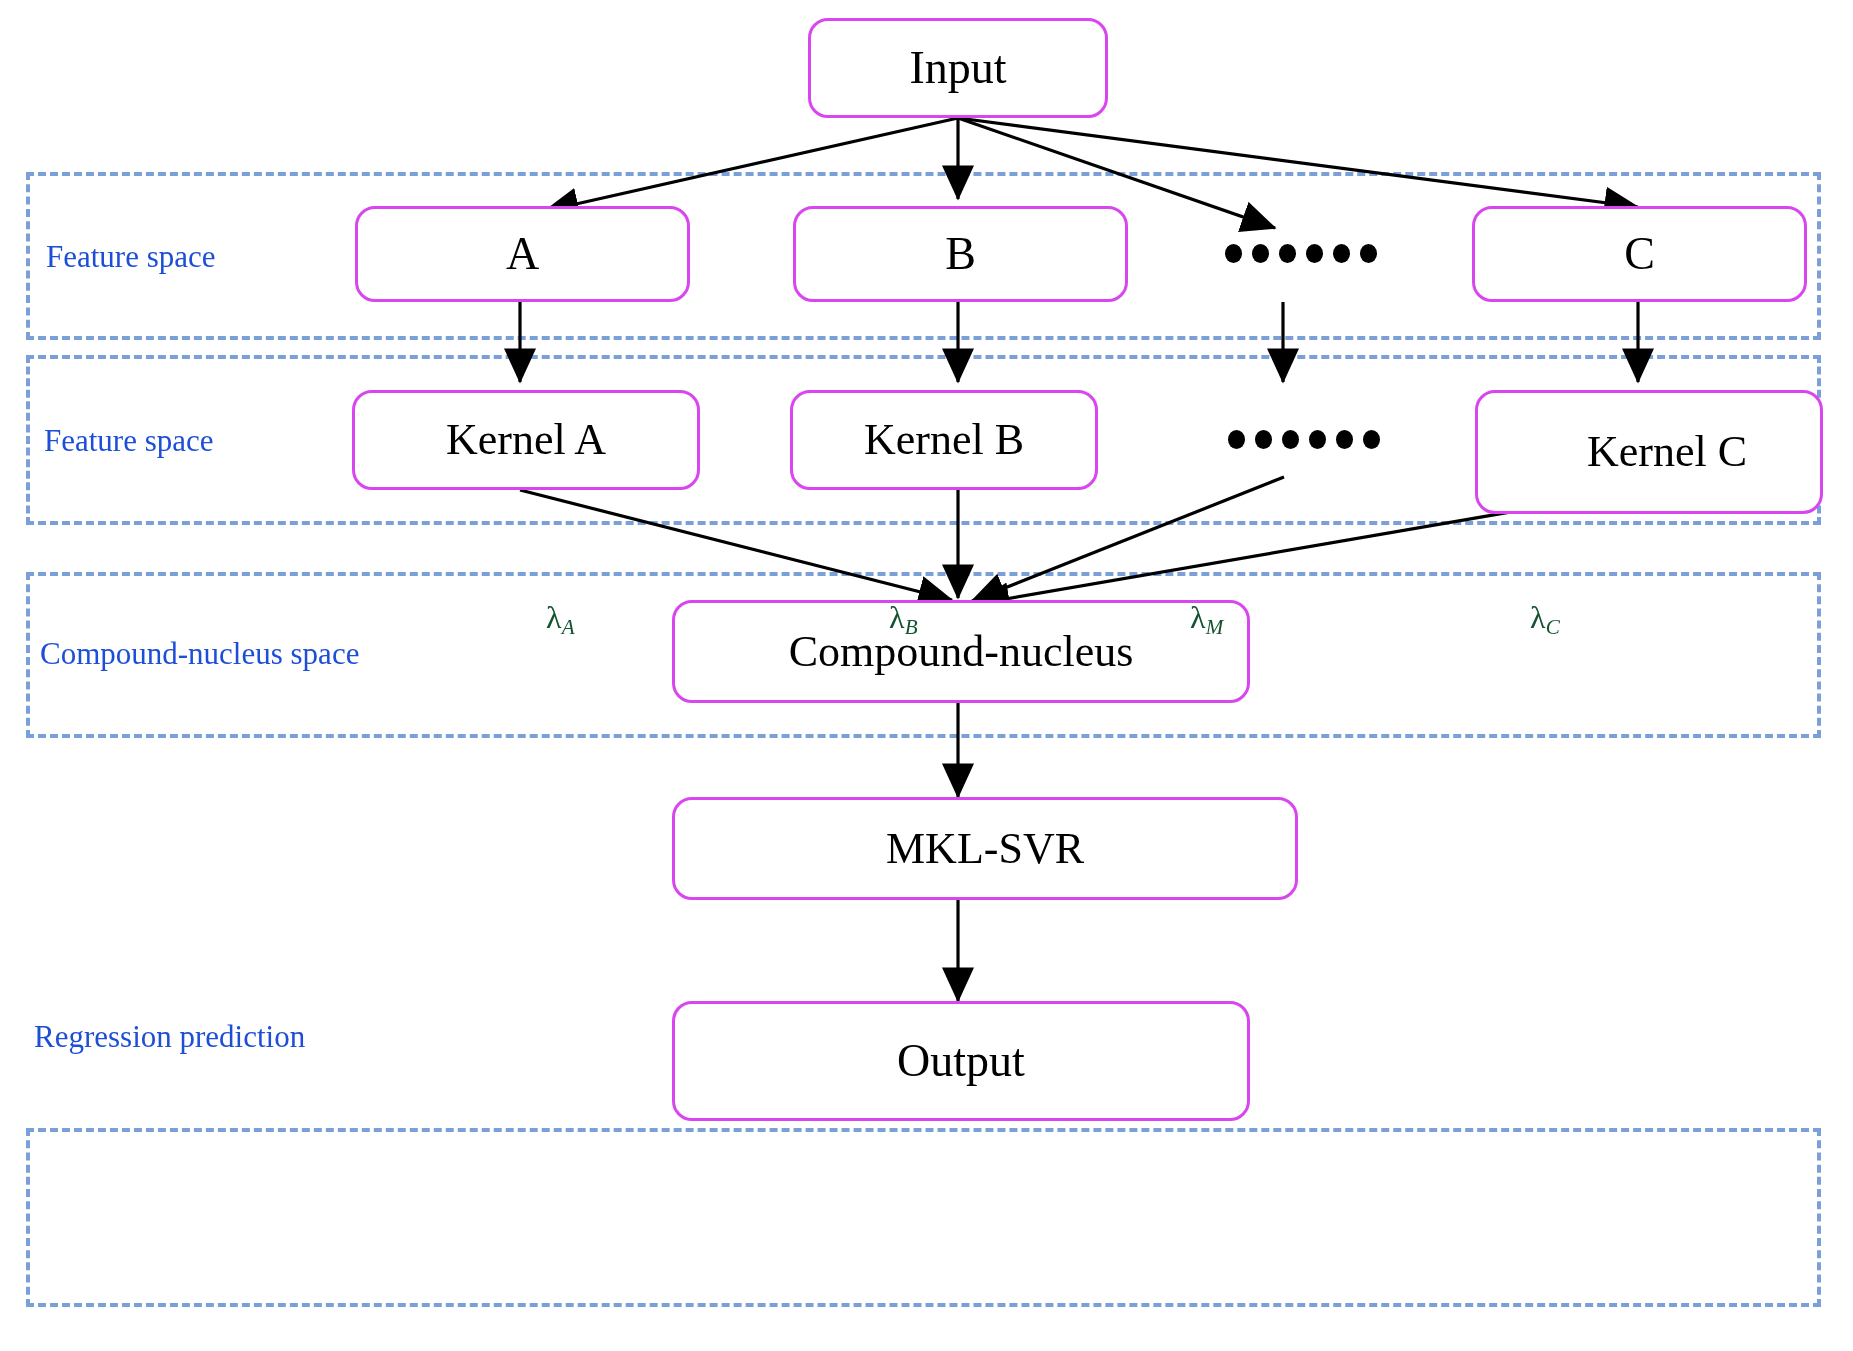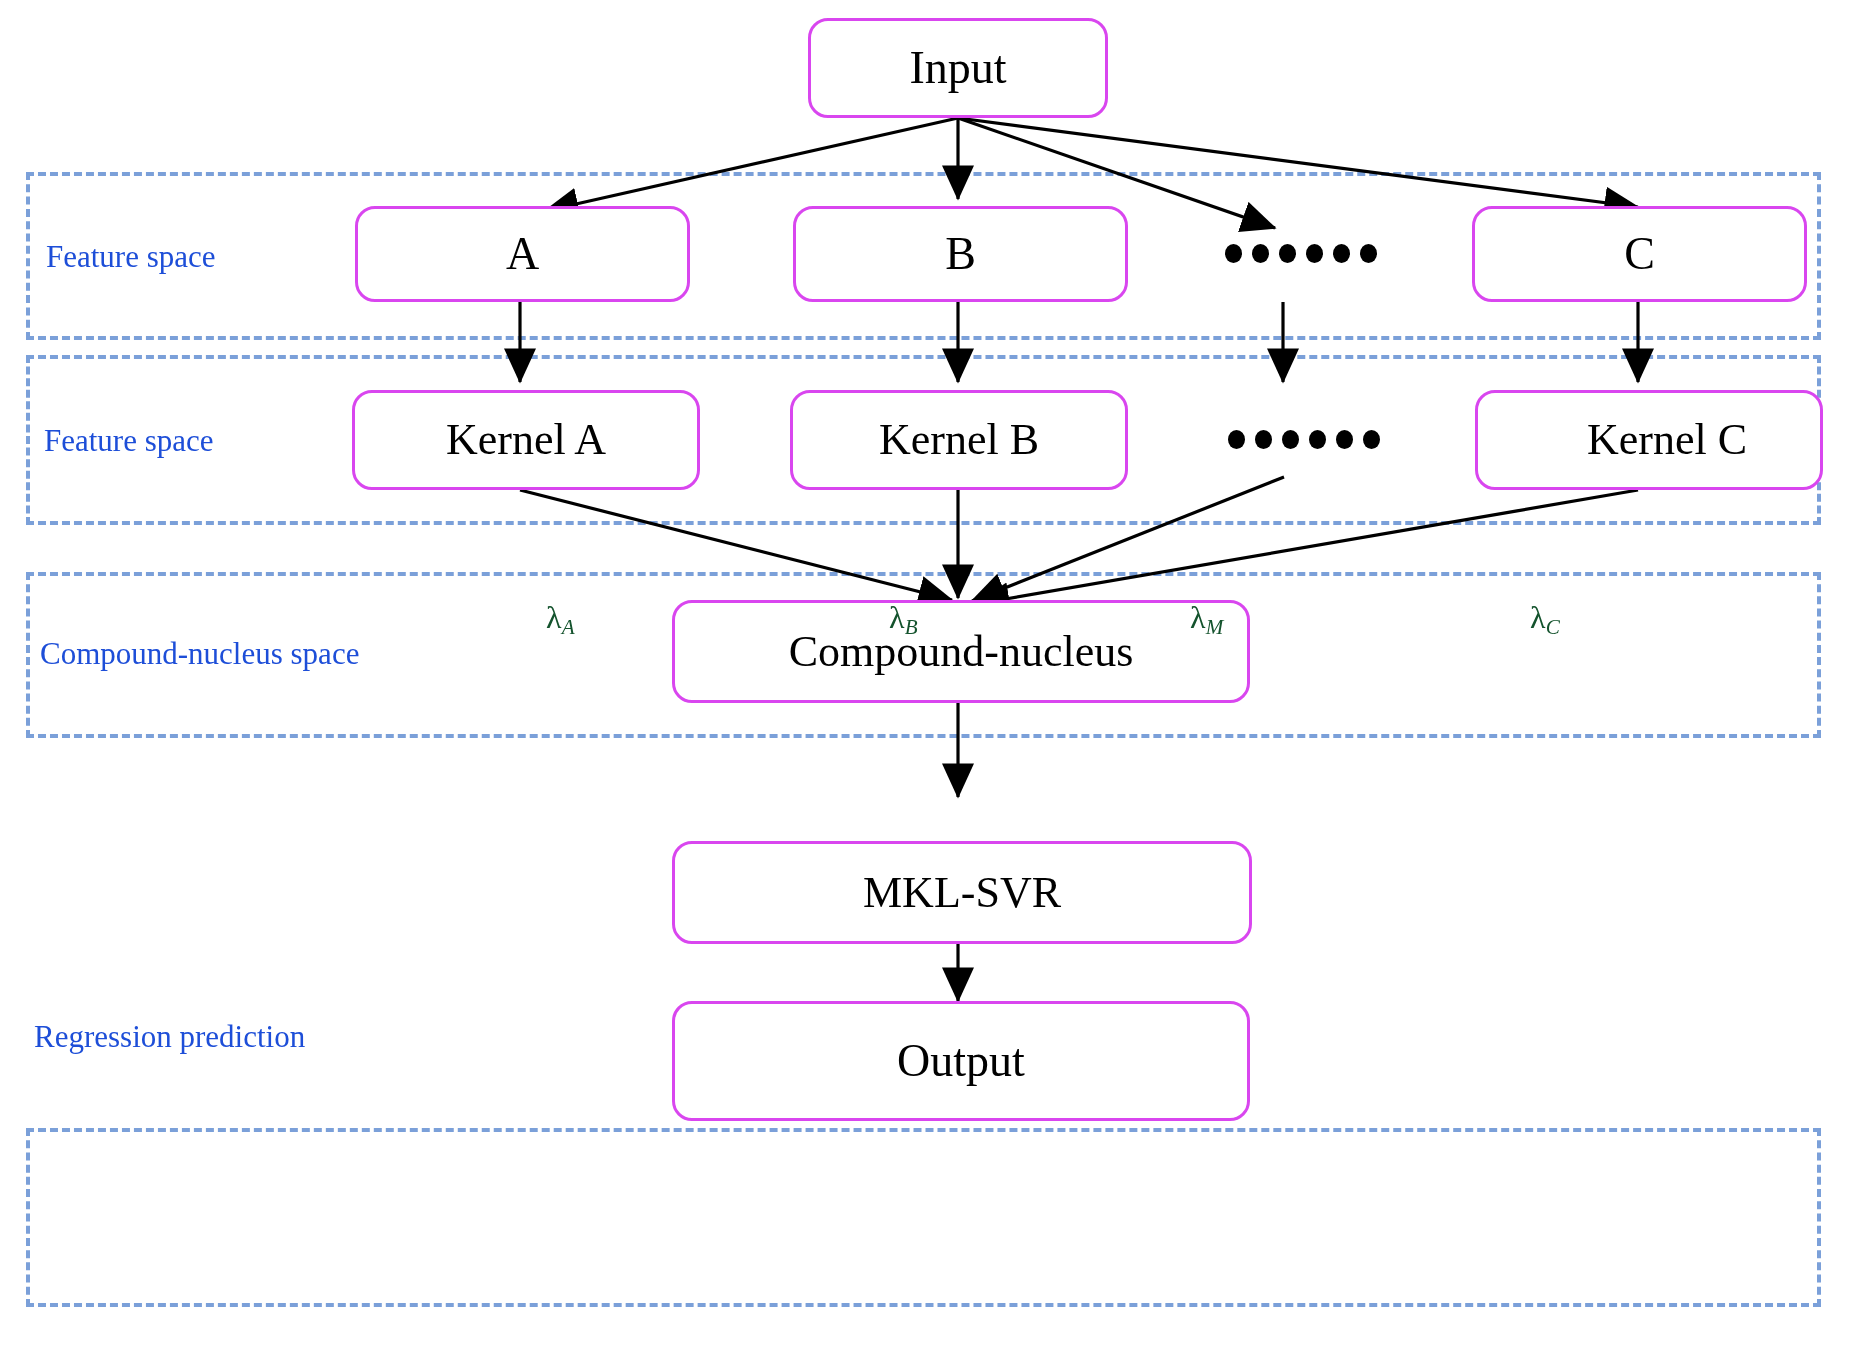--- a/index.html
+++ b/index.html
@@ -131,26 +131,26 @@
     </g>
   </svg>
 
   <div class="node lg" style="left:808px; top:18px; width:300px; height:100px;">Input</div>
 
   <div class="node lg" style="left:355px; top:206px; width:335px; height:96px;">A</div>
   <div class="node lg" style="left:793px; top:206px; width:335px; height:96px;">B</div>
   <div class="node lg" style="left:1472px; top:206px; width:335px; height:96px;">C</div>
 
   <div class="node md" style="left:352px; top:390px; width:348px; height:100px;">Kernel A</div>
-  <div class="node md" style="left:790px; top:390px; width:338px; height:100px;">Kernel B</div>
-  <div class="node md" style="left:1475px; top:390px; width:348px; height:100px;padding-left:36px;">Kernel C</div>
+  <div class="node md" style="left:790px; top:390px; width:308px; height:100px;">Kernel B</div>
+  <div class="node md" style="left:1475px; top:390px; width:348px; height:124px;padding-left:36px;">Kernel C</div>
 
   <div class="node md" style="left:672px; top:600px; width:578px; height:103px;">Compound-nucleus</div>
 
-  <div class="node md" style="left:672px; top:797px; width:580px; height:103px;margin-top:44px;">MKL-SVR</div>
+  <div class="node md" style="left:672px; top:797px; width:626px; height:103px;">MKL-SVR</div>
 
   <div class="node lg" style="left:672px; top:1001px; width:578px; height:120px;">Output</div>
 
   <div class="dots" style="left:1225px; top:244px;">
     <i></i>
     <i></i>
     <i></i>
     <i></i>
     <i></i>
     <i></i>

